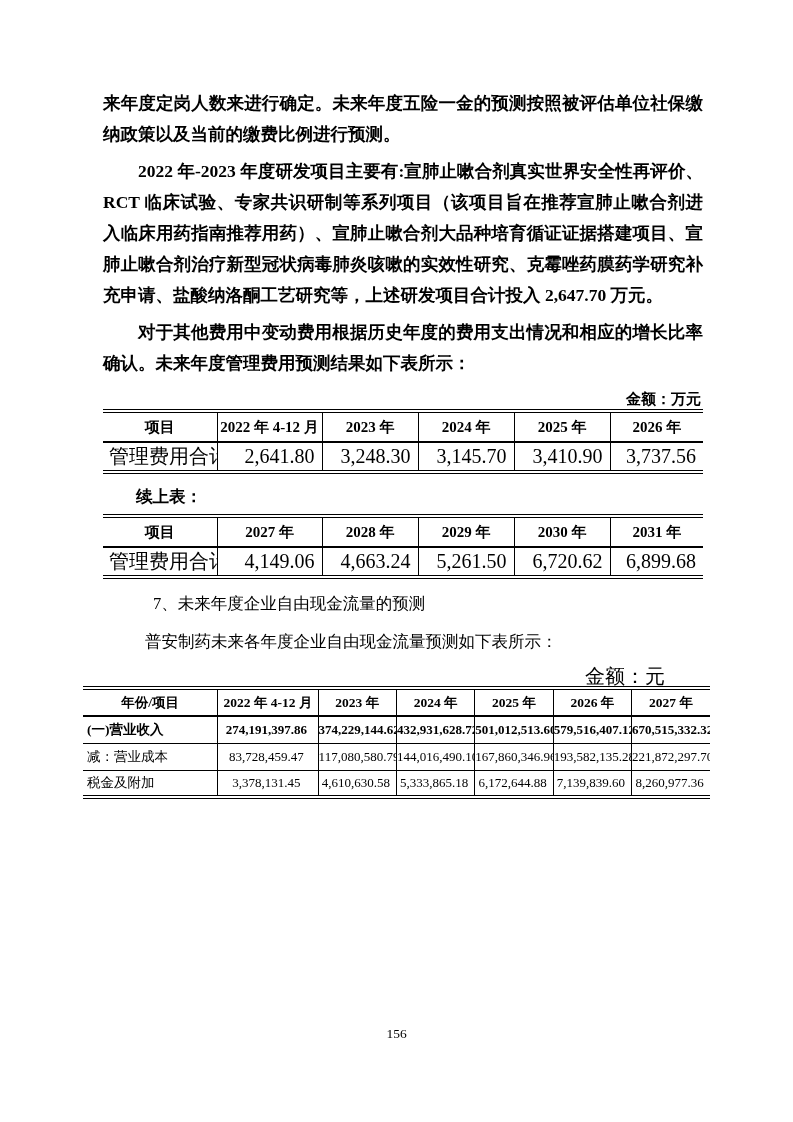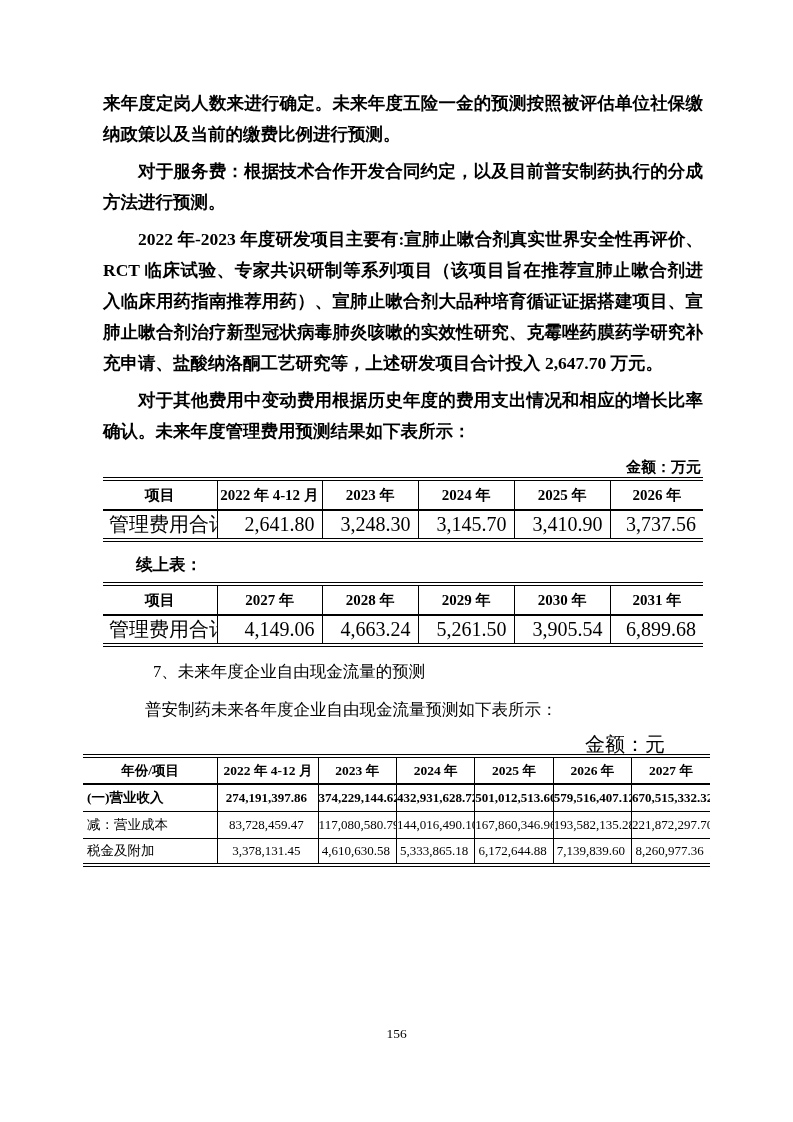--- a/index.html
+++ b/index.html
@@ -93,21 +93,20 @@
     position:absolute; left:0; right:0; top:1026px;
     text-align:center; font-size:13.5px; font-weight:normal;
   }
 </style>
 </head>
 <body>
 
 <div class="page">
 
   <p class="body-para">来年度定岗人数来进行确定。未来年度五险一金的预测按照被评估单位社保缴纳政策以及当前的缴费比例进行预测。</p>
-  <p class="body-para indent">对于服务费：根据技术合作开发合同约定，以及目前普安制药执行的分成方法进行预测。</p>
   <p class="body-para indent">2022 年-2023 年度研发项目主要有:宣肺止嗽合剂真实世界安全性再评价、RCT 临床试验、专家共识研制等系列项目（该项目旨在推荐宣肺止嗽合剂进入临床用药指南推荐用药）、宣肺止嗽合剂大品种培育循证证据搭建项目、宣肺止嗽合剂治疗新型冠状病毒肺炎咳嗽的实效性研究、克霉唑药膜药学研究补充申请、盐酸纳洛酮工艺研究等，上述研发项目合计投入 2,647.70 万元。</p>
   <p class="body-para indent">对于其他费用中变动费用根据历史年度的费用支出情况和相应的增长比率确认。未来年度管理费用预测结果如下表所示：</p>
 
   <div class="unit-label">金额：万元</div>
 
   <table class="ftable t1">
     <colgroup>
       <col style="width:19%">
         <col style="width:17.5%">
         <col style="width:16%">
@@ -153,21 +152,21 @@
         <th>2028 年</th>
         <th>2029 年</th>
         <th>2030 年</th>
         <th>2031 年</th>
       </tr>
       <tr>
         <td class="lbl">管理费用合计</td>
         <td class="num">4,149.06</td>
         <td class="num">4,663.24</td>
         <td class="num">5,261.50</td>
-        <td class="num">3,905.54</td>
+        <td class="num">6,720.62</td>
         <td class="num">6,899.68</td>
       </tr>
     </tbody>
   </table>
 
   <div class="sec-heading">7、未来年度企业自由现金流量的预测</div>
   <div class="sec-intro">普安制药未来各年度企业自由现金流量预测如下表所示：</div>
   <div class="unit-label light">金额：元</div>
 
   <table class="fcf">

